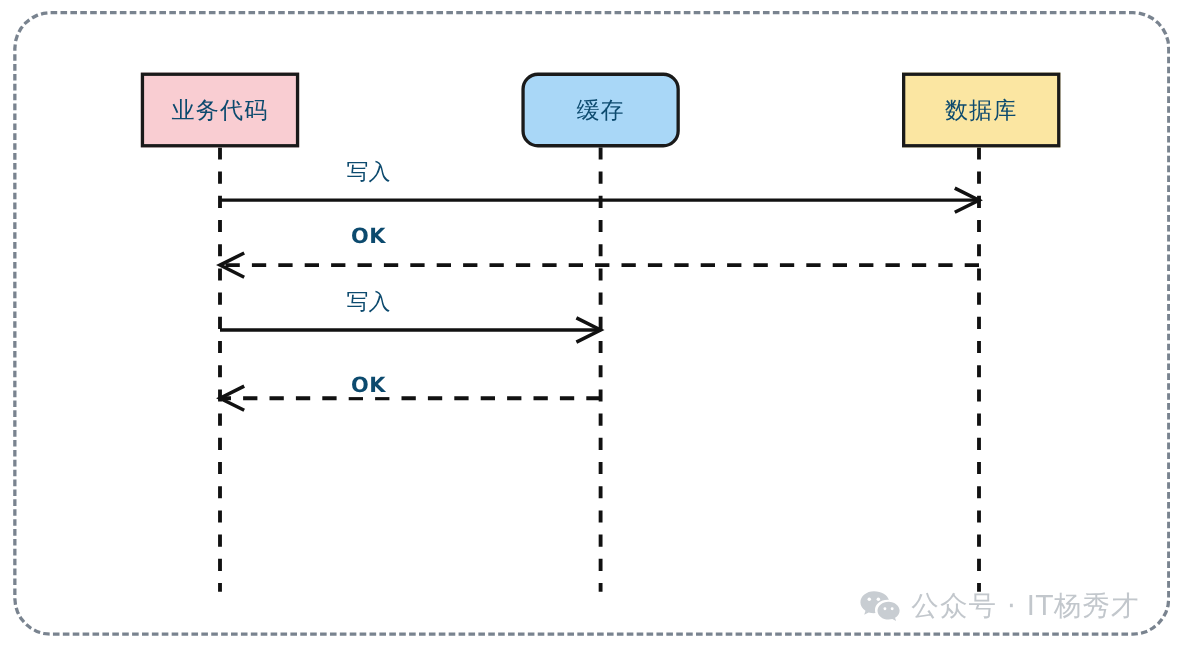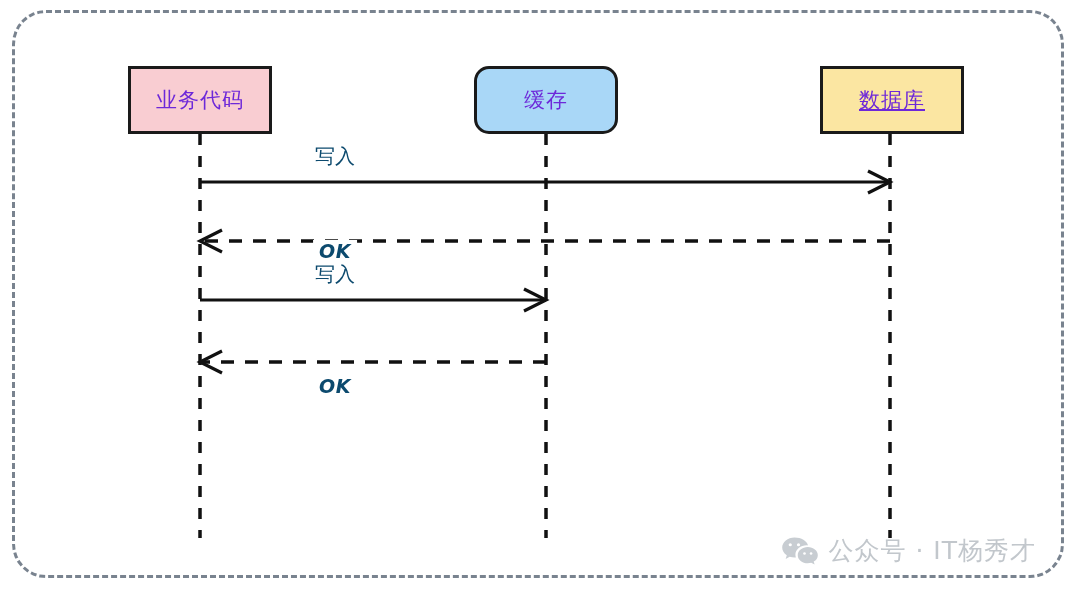--- a/index.html
+++ b/index.html
@@ -17,37 +17,37 @@
     width:1052px; height:568px;
     box-sizing:border-box;
     border:3px dashed #79838f;
     border-radius:34px;
   }
   .participant {
     position:absolute;
     box-sizing:border-box;
     border:3px solid #1a1a1a;
     display:flex; align-items:center; justify-content:center;
-    font-size:21px; color:#6d28d9; letter-spacing:1px;
+    font-size:21px; color:#0c4a6e; letter-spacing:1px;
     font-family:"DejaVu Sans","Liberation Sans",sans-serif;
   }
   .p-biz   { left:128px; top:66px; width:144px; height:68px; background:#f9cdd2; }
   .p-cache { left:474px; top:66px; width:144px; height:68px; background:#a9d7f7;border-radius:15px; }
-  .p-db    { left:820px; top:66px; width:144px; height:68px; background:#fbe6a2;text-decoration:underline; }
+  .p-db    { left:820px; top:66px; width:144px; height:68px; background:#fbe6a2; }
 
   .msg-label {
     position:absolute;
     font-size:20px; color:#0c4a6e;
     white-space:nowrap;
     font-family:"DejaVu Sans","Liberation Sans",sans-serif;
   }
   .msg-label.ok {
     font-family:"DejaVu Sans","Liberation Sans",sans-serif;
-    font-weight:bold; font-style:italic;
-    font-size:19px; letter-spacing:0.5px;margin-top:36px;
+    font-weight:bold; 
+    font-size:19px; letter-spacing:0.5px;
   }
   .wm {
     position:absolute; right:44px; bottom:24px;
     display:flex; align-items:center; gap:10px;
     color:#c2c7cc; font-size:25px;
     font-family:"DejaVu Sans","Liberation Sans",sans-serif;
     letter-spacing:1px;
   }
   .wm-icon { width:38px; height:30px; display:block; }
 </style>

